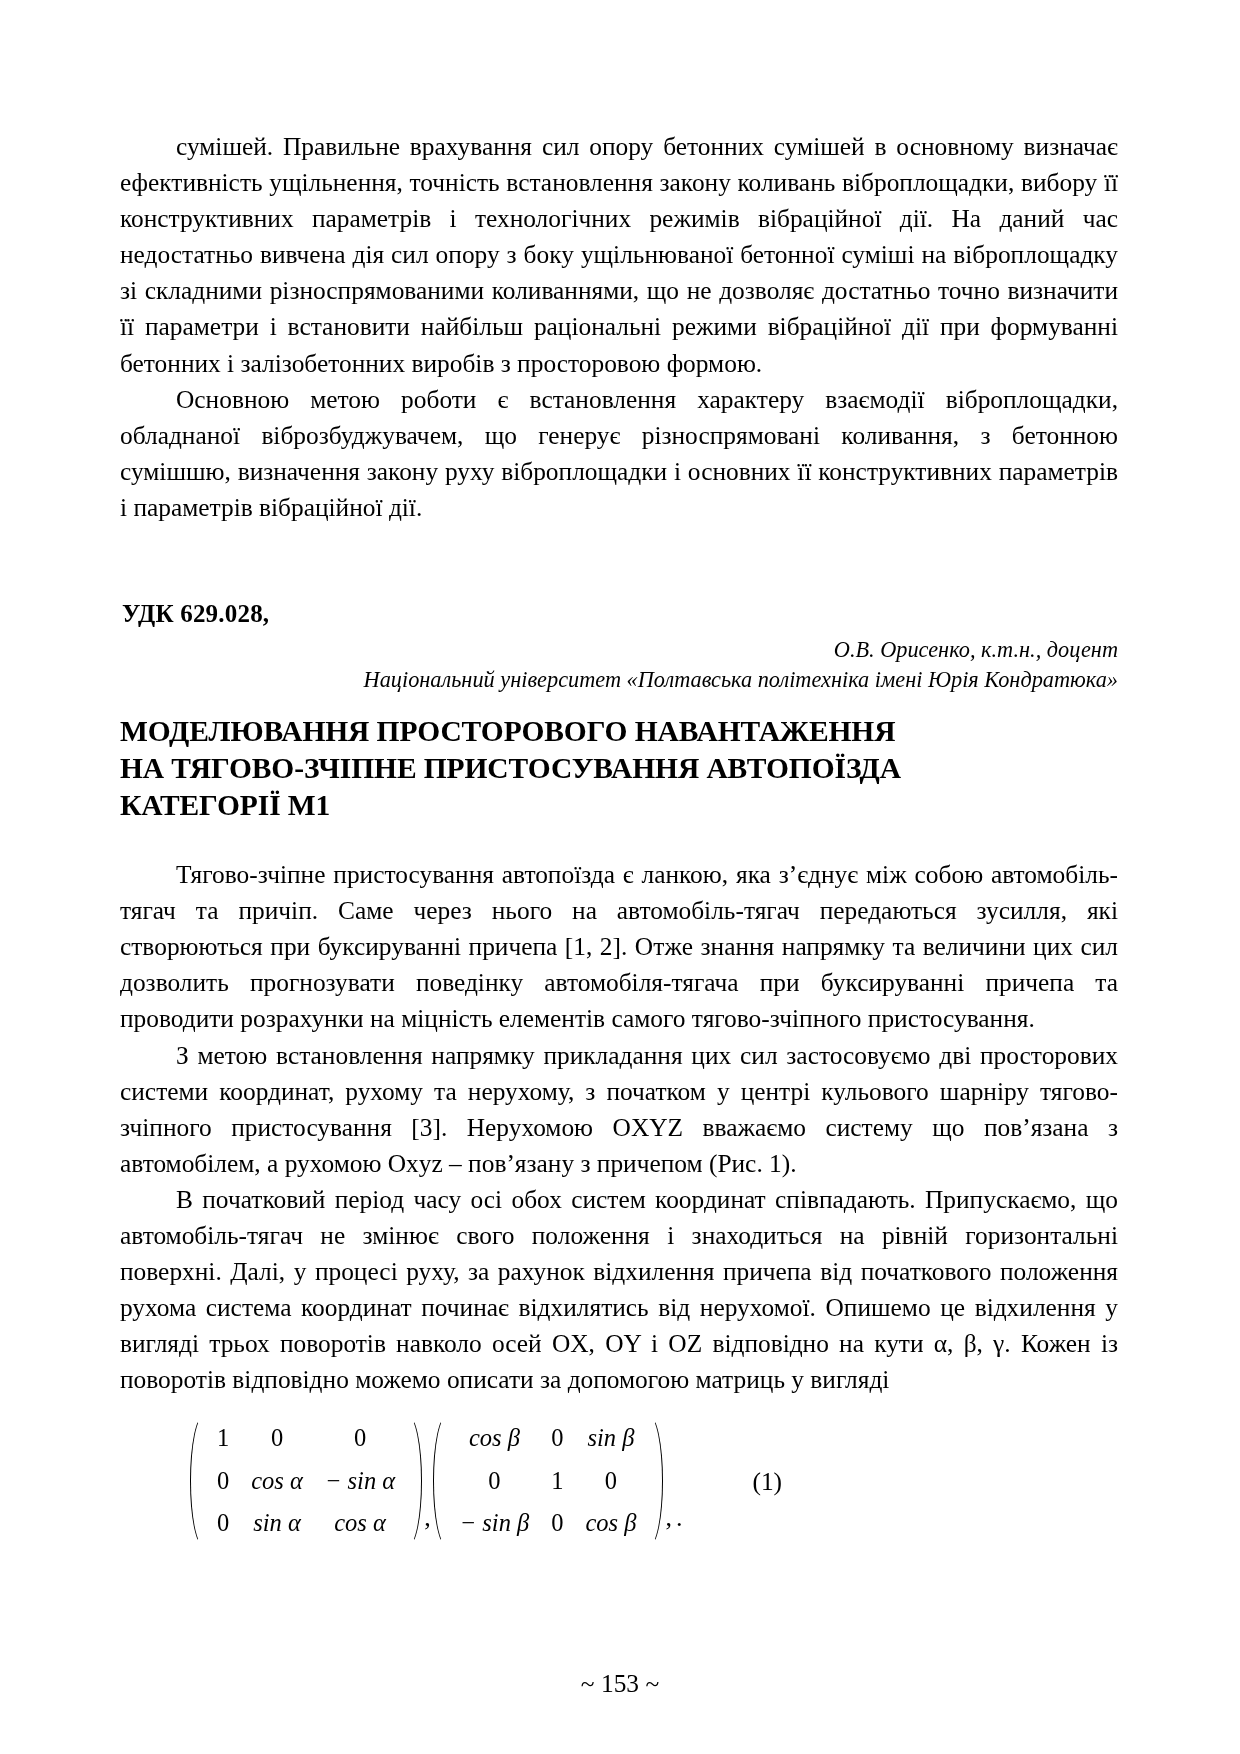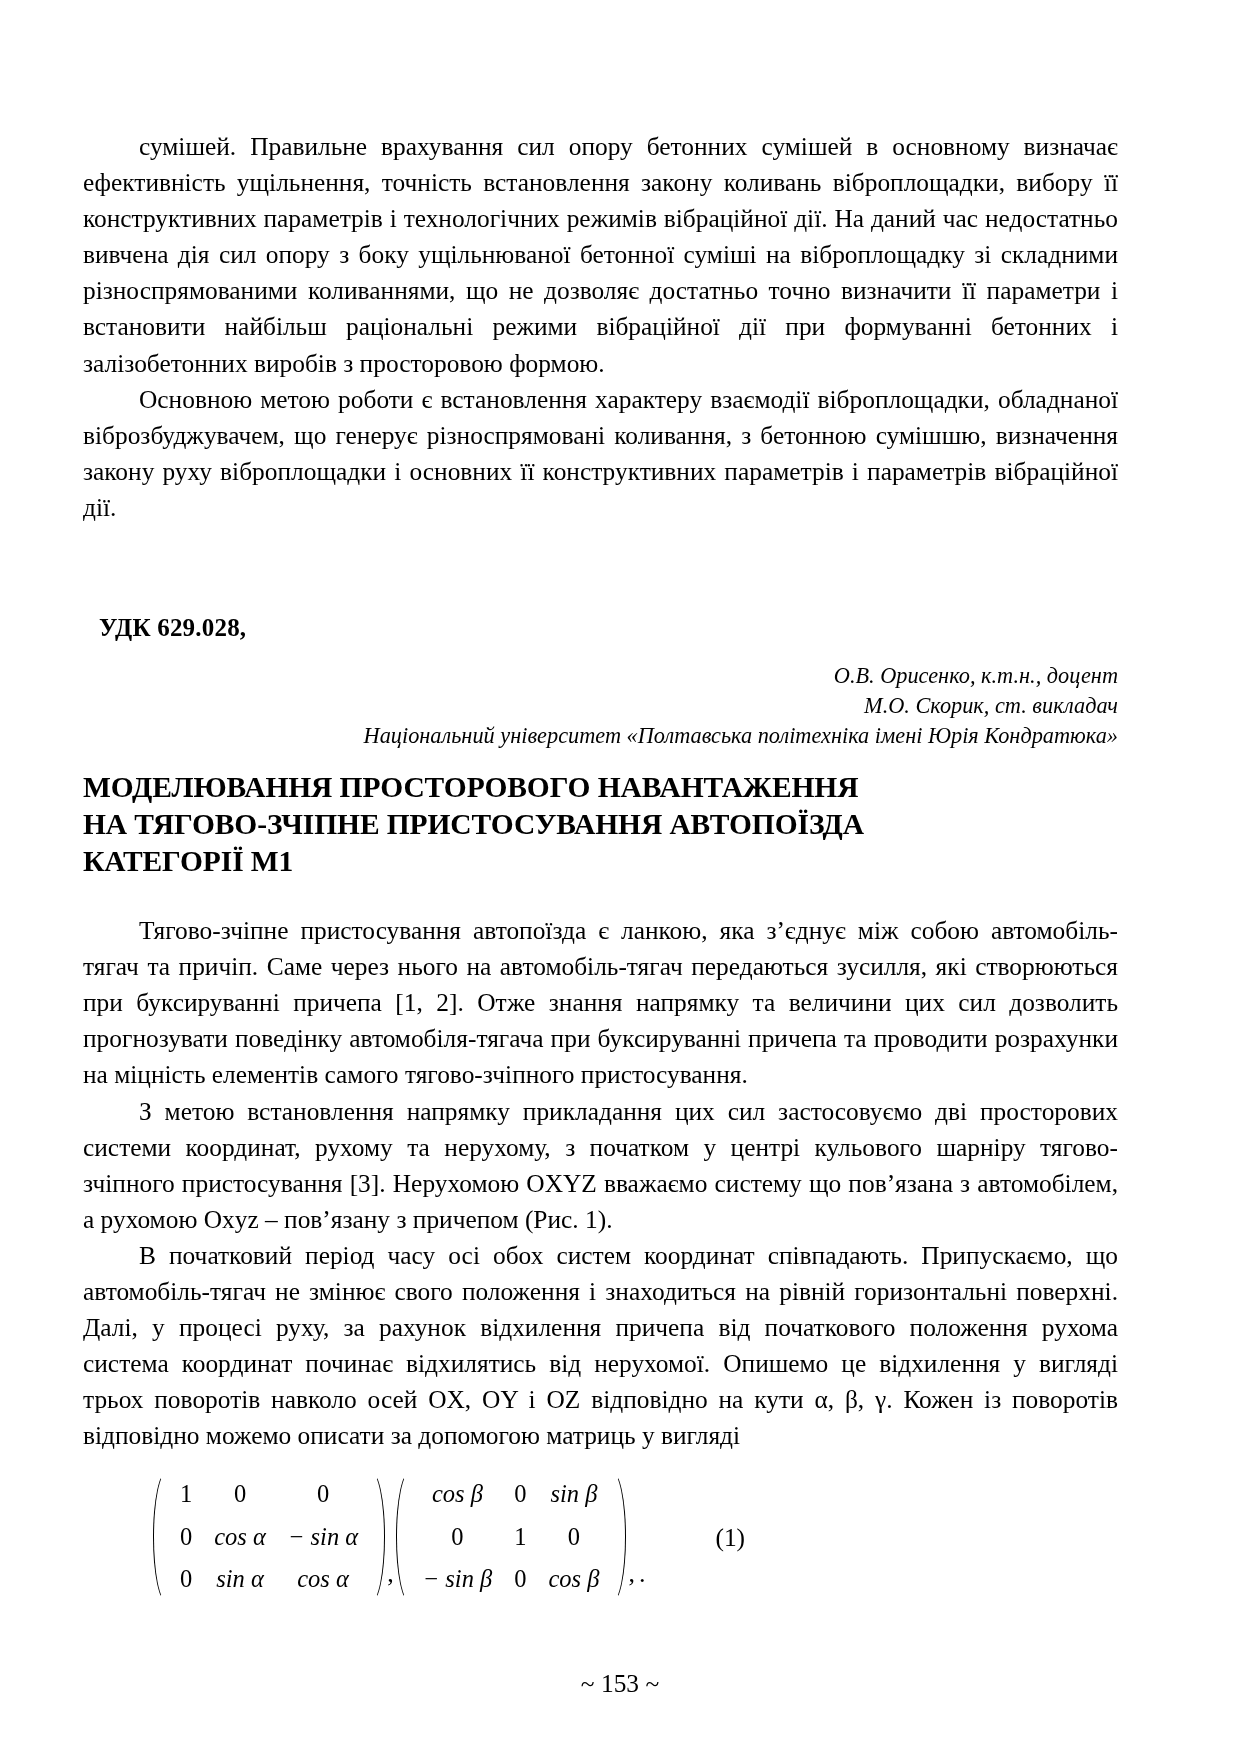--- a/index.html
+++ b/index.html
@@ -12,42 +12,42 @@
     font-family: "Liberation Serif", "DejaVu Serif", serif;
     color: #000000;
   }
   .page {
     position: relative;
     width: 1240px;
     height: 1754px;
     margin: 0 auto;
     background: #ffffff;
     box-sizing: border-box;
-    padding: 128px 122px 0 83px;
+    padding: 128px 122px 0 120px;
     overflow: hidden;
     border-radius: 19px;
   }
   .para {
     font-size: 25.4px;
     line-height: 36.1px;
     text-align: justify;
     text-justify: inter-word;
     text-indent: 56px;
     margin: 0;
     hyphens: none;
   }
 
   .spacer-large { height: 70px; }
 
   .udk {
     font-size: 25px;
     font-weight: bold;
     line-height: 34px;
     text-align: left;
-    margin: 16px;
+    margin: 2px;
     letter-spacing: 0.2px;
   }
 
   .authors {
     margin-top: 4px;
     text-align: right;
     font-style: italic;
     font-size: 22.3px;
     line-height: 30px;
   }
@@ -151,21 +151,20 @@
     <p class="para">Основною метою роботи є встановлення характеру взаємодії віброплощадки, обладнаної віброзбуджувачем, що генерує різноспрямовані коливання, з бетонною сумішшю, визначення закону руху віброплощадки і основних її конструктивних параметрів і параметрів вібраційної дії.</p>
   </div>
 
   <div class="spacer-large"></div>
 
   <div>
     <p class="udk">УДК 629.028,</p>
 
     <div class="authors">
       <div>О.В. Орисенко, к.т.н., доцент</div>
-      <div>М.О. Скорик, ст. викладач</div>
     </div>
     <div class="affiliation">Національний університет «Полтавська політехніка імені Юрія Кондратюка»</div>
 
     <h1 class="title">
       <span class="line">МОДЕЛЮВАННЯ ПРОСТОРОВОГО НАВАНТАЖЕННЯ</span>
       <span class="line">НА ТЯГОВО-ЗЧІПНЕ ПРИСТОСУВАННЯ АВТОПОЇЗДА</span>
       <span class="line">КАТЕГОРІЇ М1</span>
     </h1>
   </div>
 

